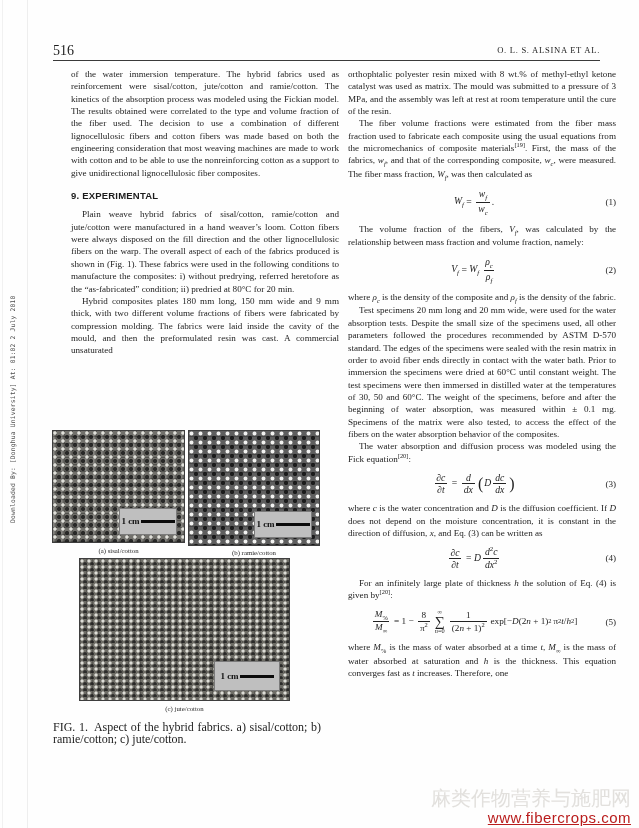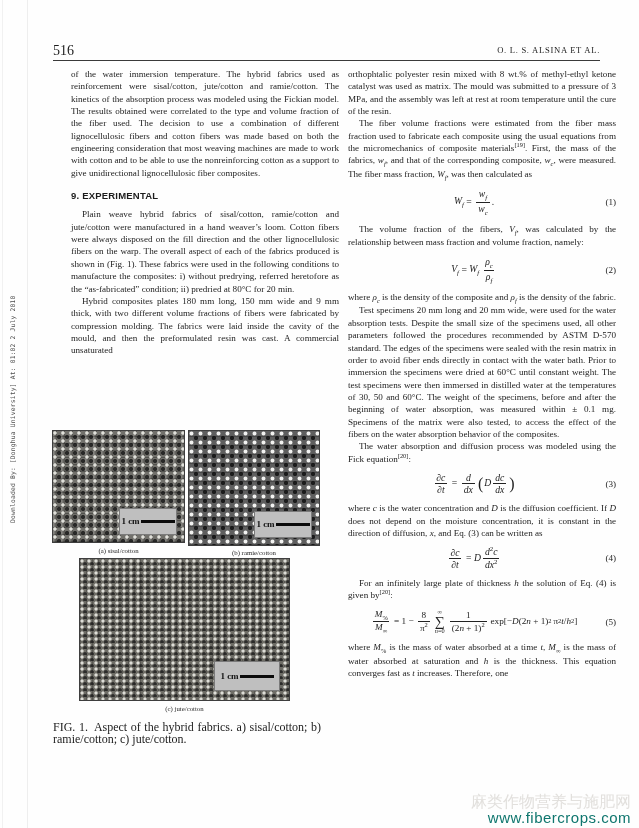--- a/index.html
+++ b/index.html
@@ -68,21 +68,21 @@
   .panel-label{position:absolute;font-size:6.8px;color:#2a2a2a;text-align:center;}
   .fig-caption{position:absolute;left:53px;top:722px;width:268px;font-size:12px;
        line-height:11.5px;text-align:justify;}
 
   .sidebar-note{position:absolute;left:9px;top:523px;transform:rotate(-90deg);
        transform-origin:0 0;white-space:nowrap;font-family:"DejaVu Sans Mono",monospace;
        font-size:6.3px;color:#4c4c4c;letter-spacing:0.2px;}
 
   .watermark{position:absolute;right:8px;bottom:2px;text-align:right;
        font-family:"Liberation Sans",sans-serif;line-height:1.08;}
-  .wm1{font-size:16px;margin-top:8px;}
+  .wm1{font-size:20px;margin-top:8px;}
   .wm2{font-size:15px;letter-spacing:0.5px;}
 </style>
 </head>
 <body>
 
 <div class="page">
 
   <div class="scan-line-outer"></div>
   <div class="scan-line"></div>
 
@@ -191,16 +191,16 @@
             <span class="num">1</span>
             <span class="den">(2<i>n</i>&nbsp;+&nbsp;1)<sup>2</sup></span>
           </span> exp[−<i>D</i>(2<i>n</i>&nbsp;+&nbsp;1)<sup>2</sup> π<sup>2</sup><i>t</i>/<i>h</i><sup>2</sup>]</span>
       <span class="eqno">(5)</span>
     </div>
     <p class="noindent">where <i>M</i><sub>%</sub> is the mass of water absorbed at a time <i>t</i>, <i>M</i><sub>∞</sub> is the mass of water absorbed at saturation and <i>h</i> is the thickness. This equation converges fast as <i>t</i> increases. Therefore, one</p>
   </div>
 
   <div class="watermark">
     <div class="wm1" style="color: rgb(226, 224, 221);">麻类作物营养与施肥网</div>
-    <div class="wm2" style="color: #0f766e;">www.fibercrops.com</div>
+    <div class="wm2" style="color: #b91c1c; text-decoration: underline;">www.fibercrops.com</div>
   </div>
 
 </div>
 
 </body></html>

